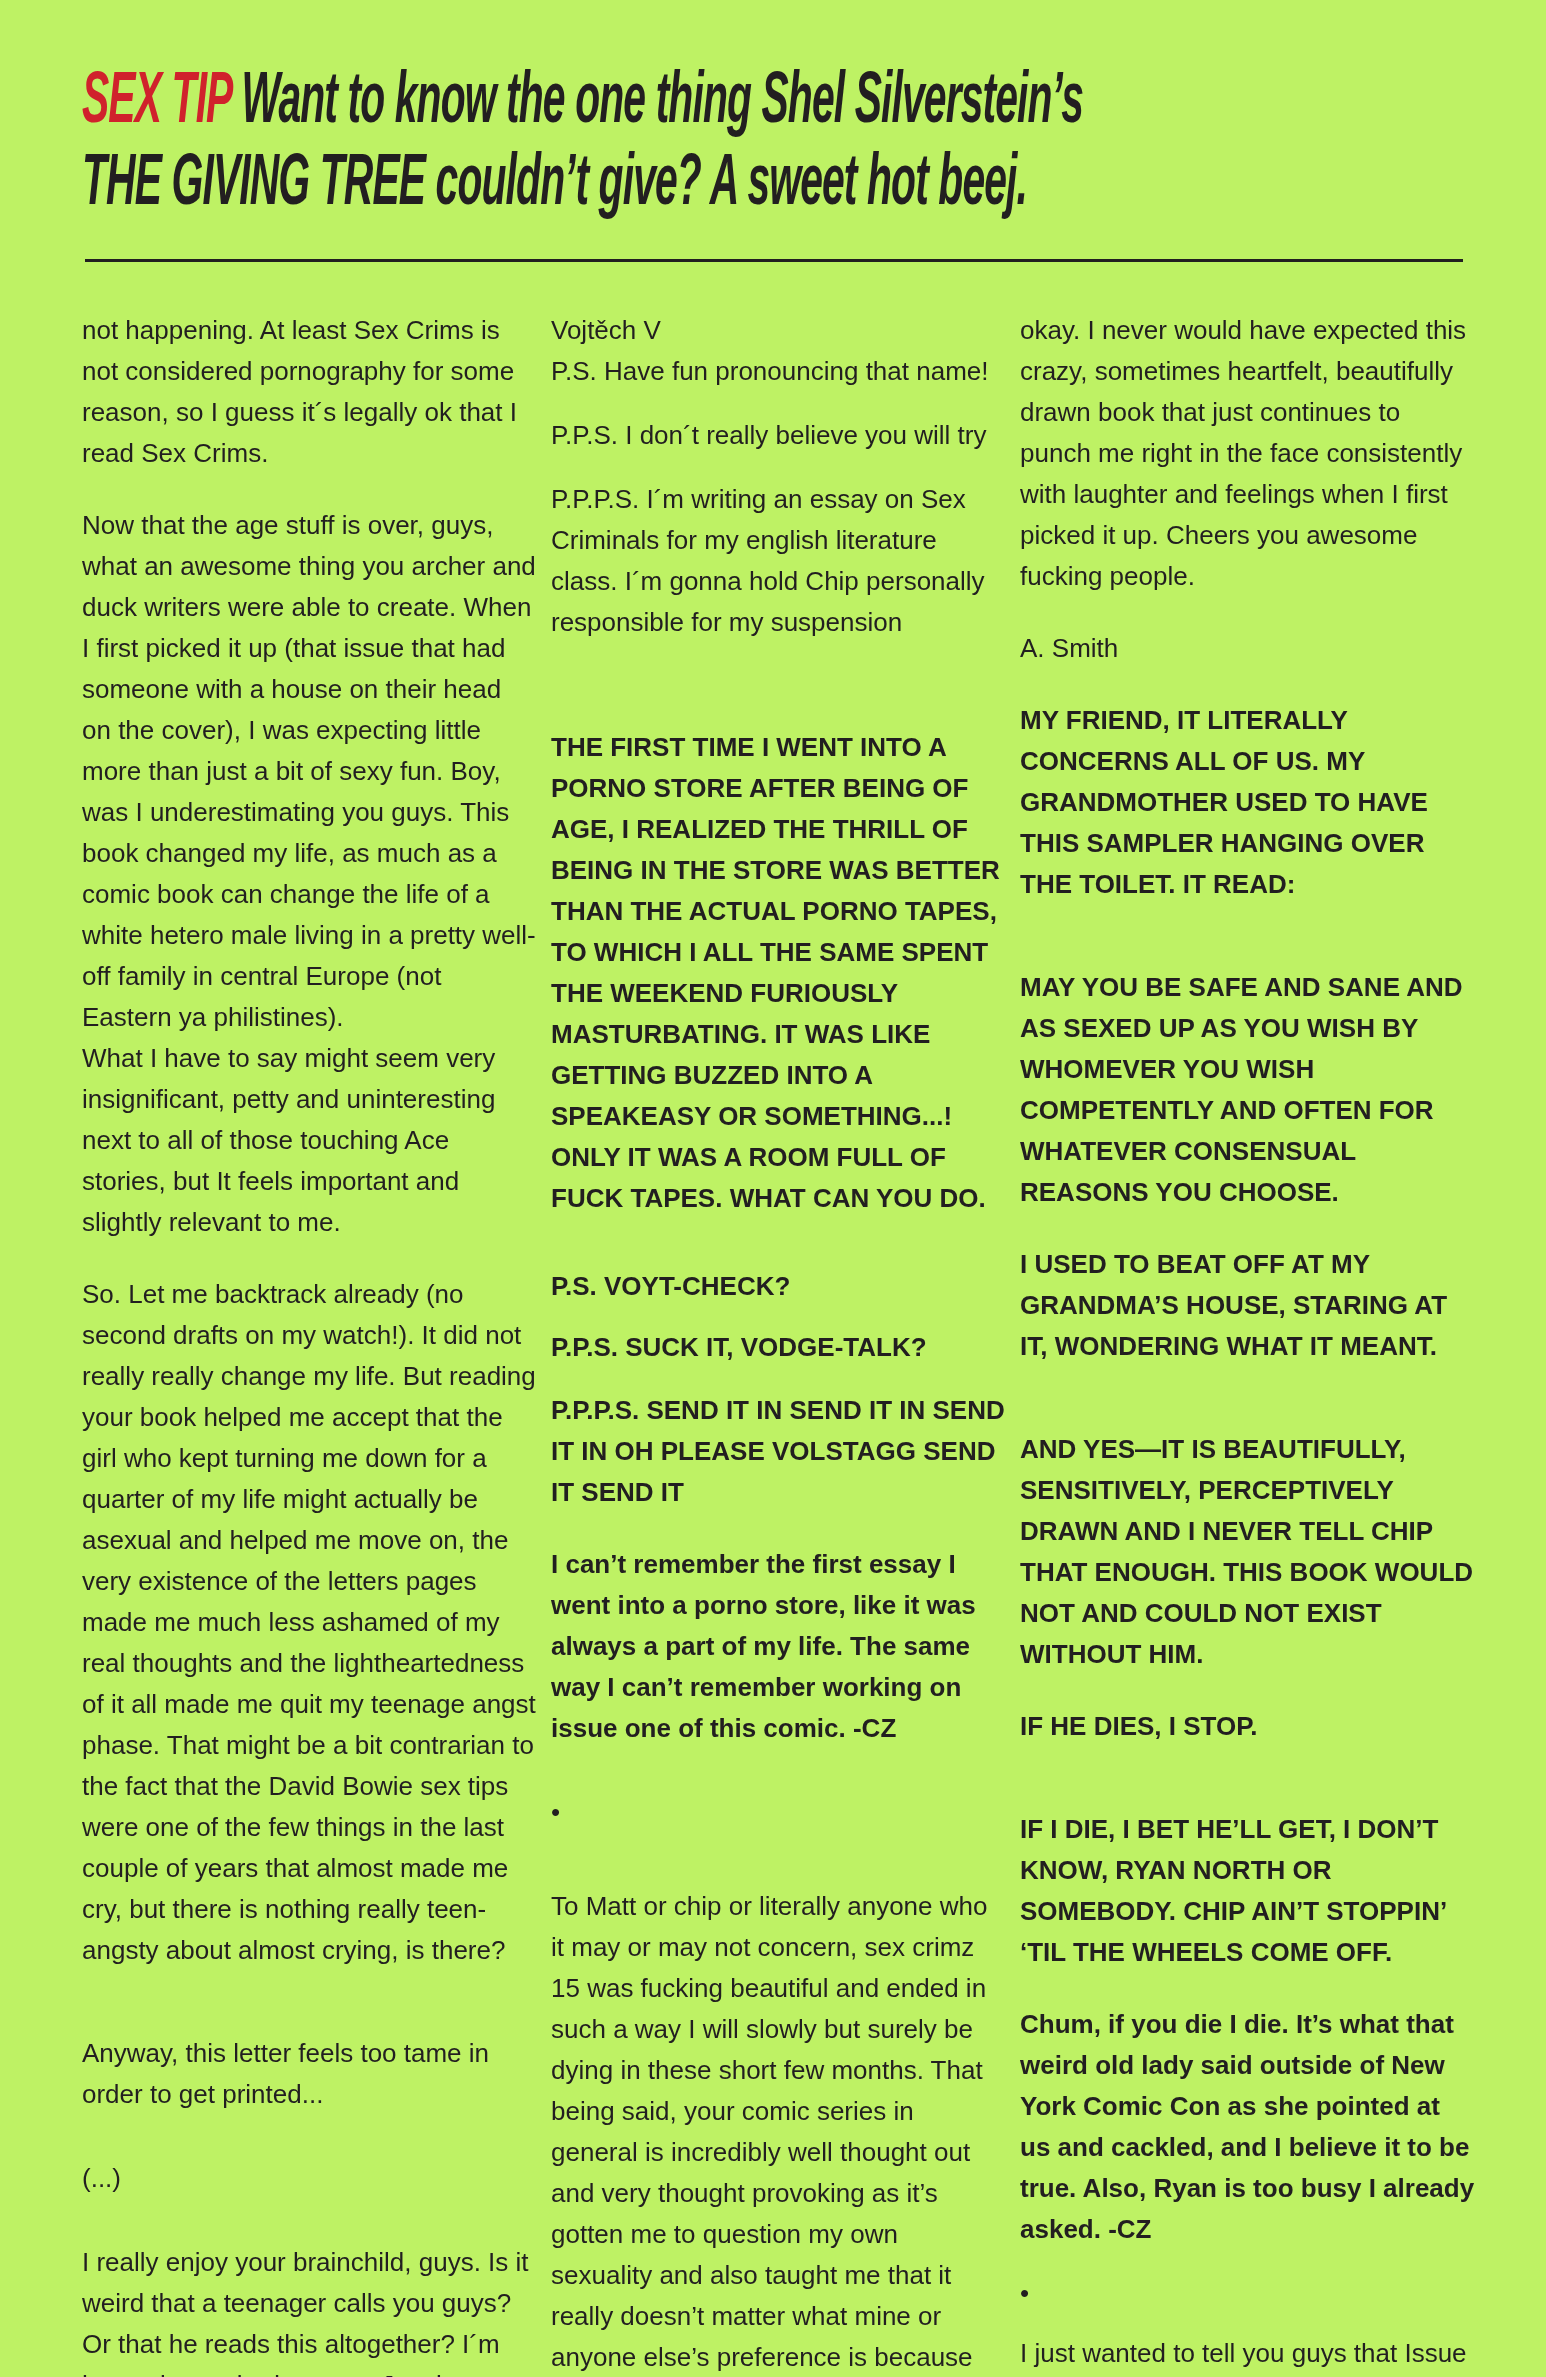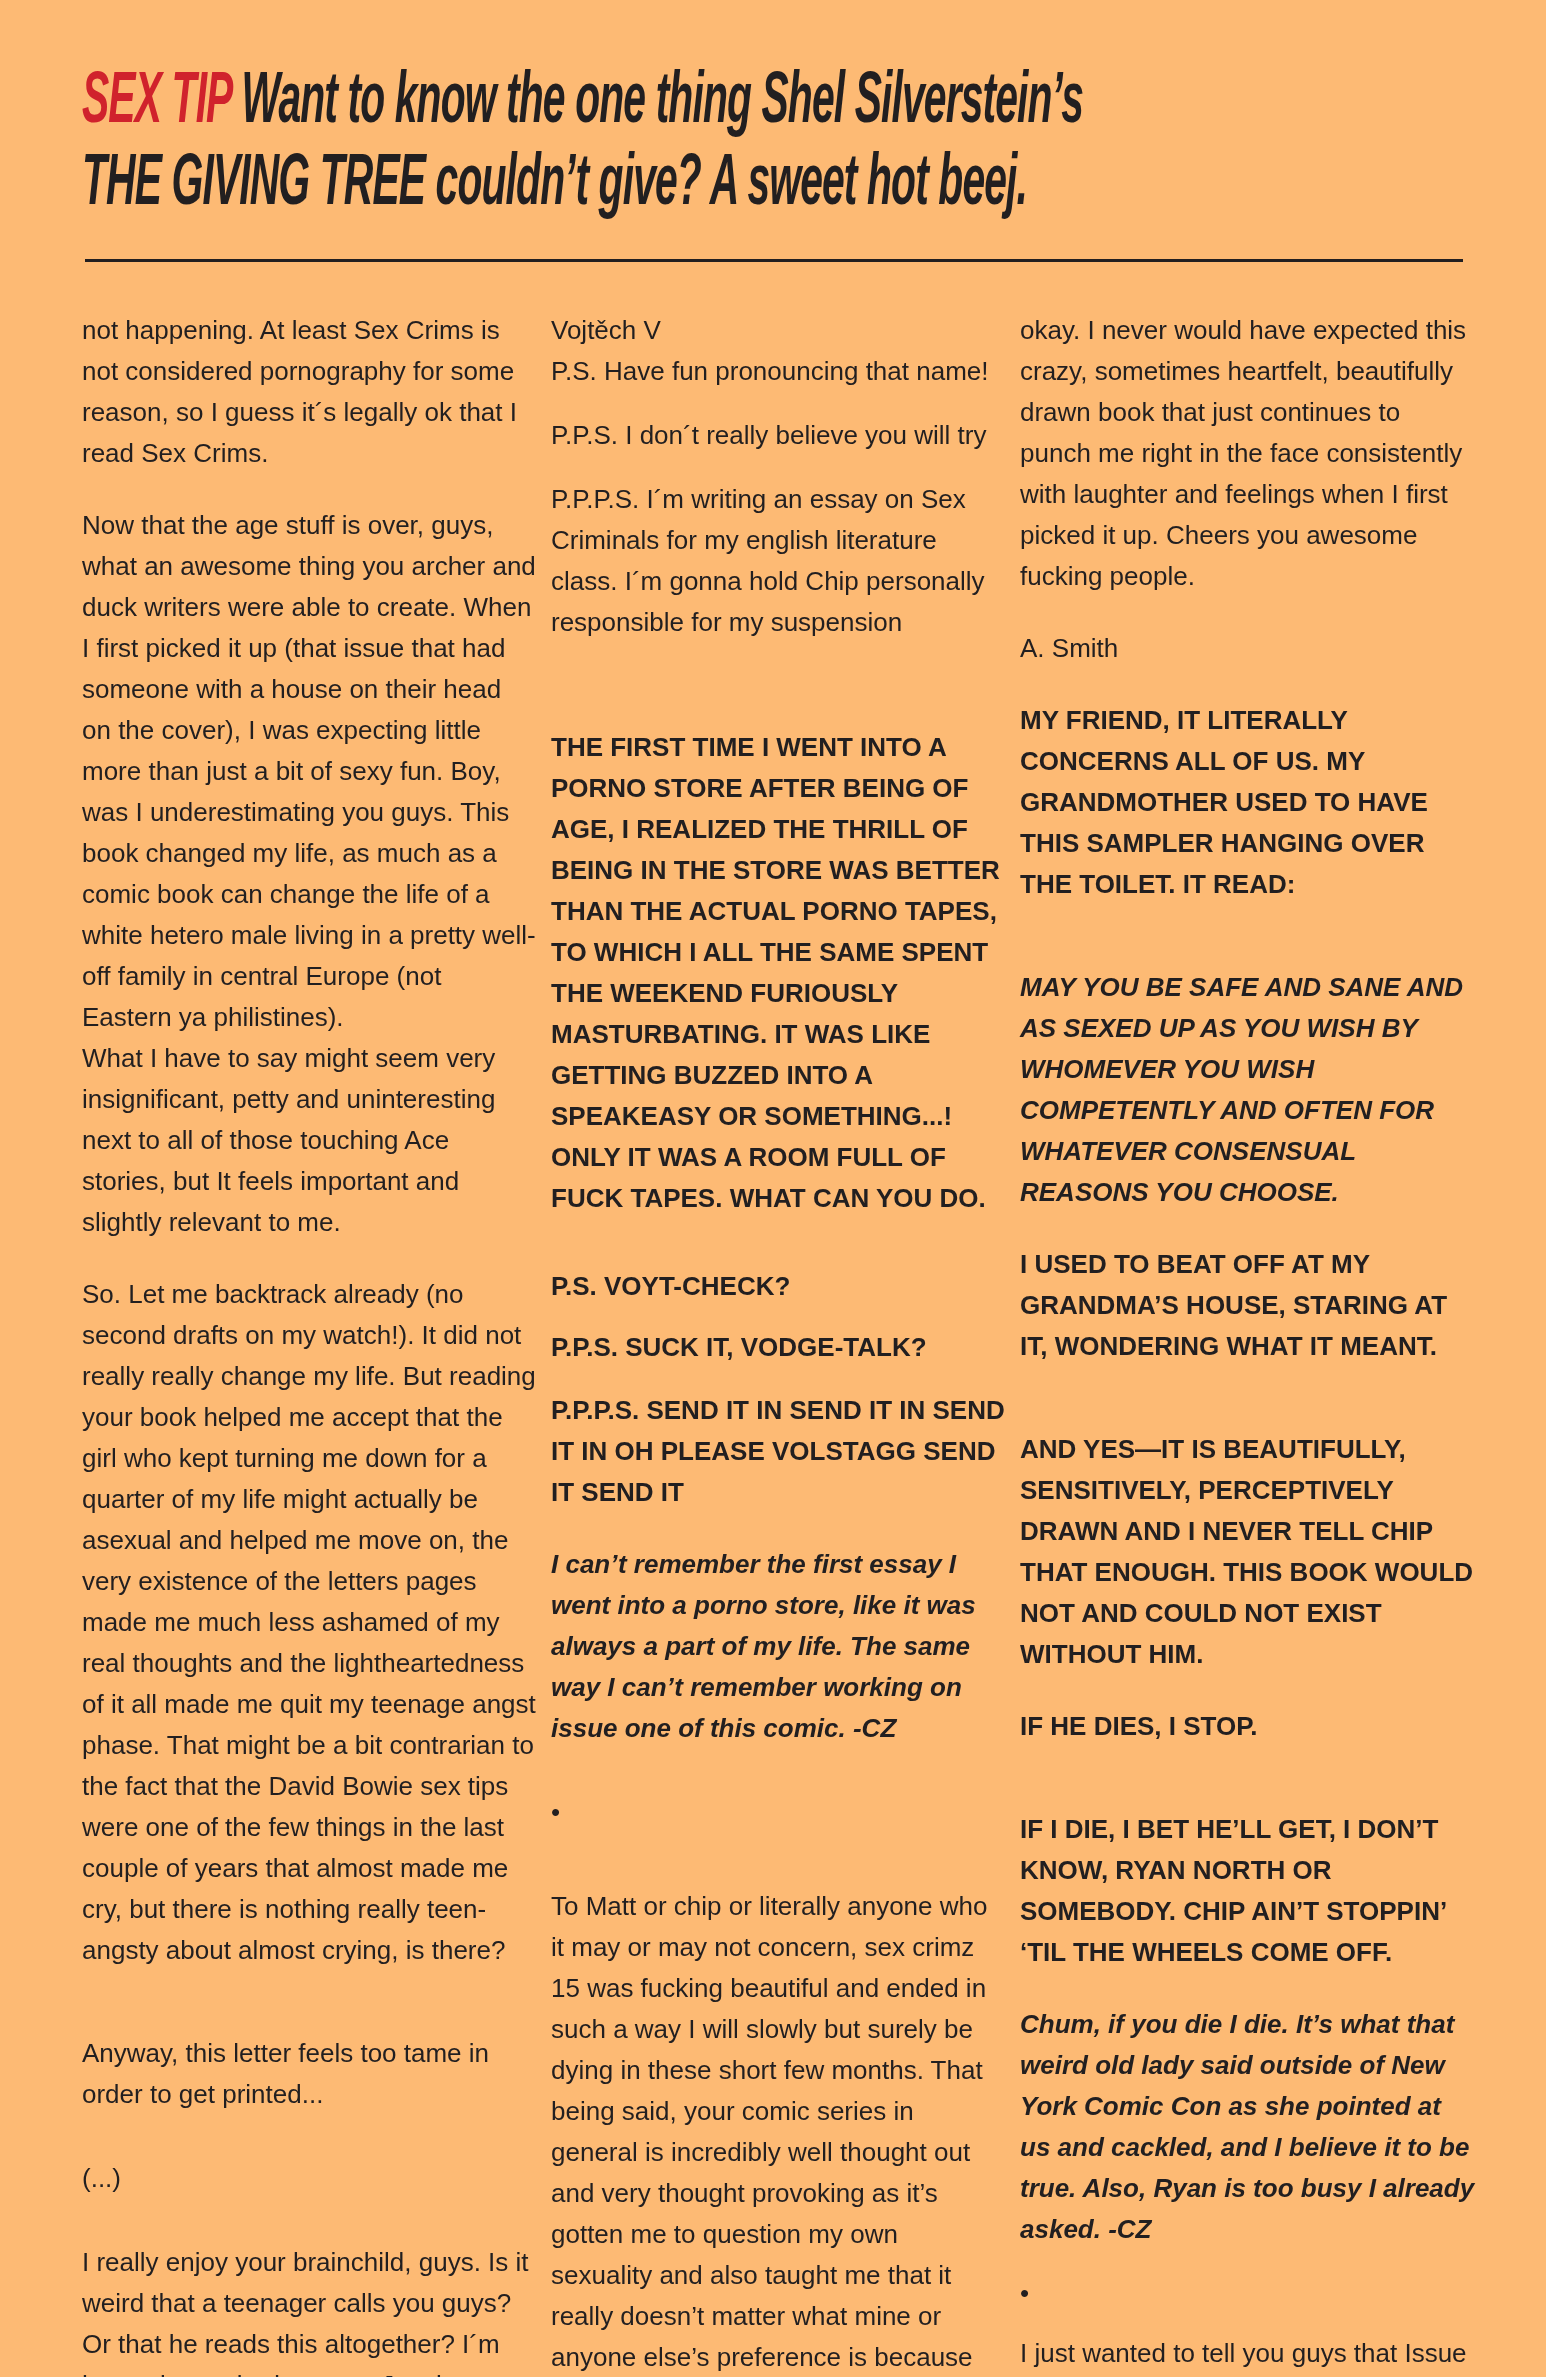--- a/index.html
+++ b/index.html
@@ -1,21 +1,21 @@
 <!DOCTYPE html>
 <html style="font-size:12.4px"><head>
 <meta charset="utf-8">
 <style>
   html, body { margin: 0; padding: 0; background: #ffffff; }
   .page {
     position: relative;
     width: 1547px;
     height: 2377px;
     box-sizing: border-box;
-    background: #fdba74;
+    background: #bef264;
     padding: 56px 70px 0 82px;
     font-family: "Liberation Sans", sans-serif;
     color: #221f20;
     overflow: hidden;
   }
   
   .headline {
     font-weight: bold;
     font-style: italic;
     font-size: 73px;
@@ -35,21 +35,21 @@
   .columns {
     display: flex;
     gap: 14px;
     margin-top: 48px;
     font-size: 26px;
     line-height: 41px;
   }
   .col { width: 455px; flex: 0 0 455px; }
   .blk { margin: 0; white-space: pre-line; }
   .blk.bold { font-weight: bold; }
-  .blk.bolditalic { font-weight: bold; font-style: italic; }
+  .blk.bolditalic { font-weight: bold; }
   .blk.bullet { font-size: 26px; }
 </style>
 </head>
 <body>
 
 <div class="page">
 
   <header class="headline">
     <div class="hline"><span class="accent">SEX TIP</span><span> Want to know the one thing Shel Silverstein’s</span></div>
     <div class="hline">THE GIVING TREE couldn’t give? A sweet hot beej.</div>

